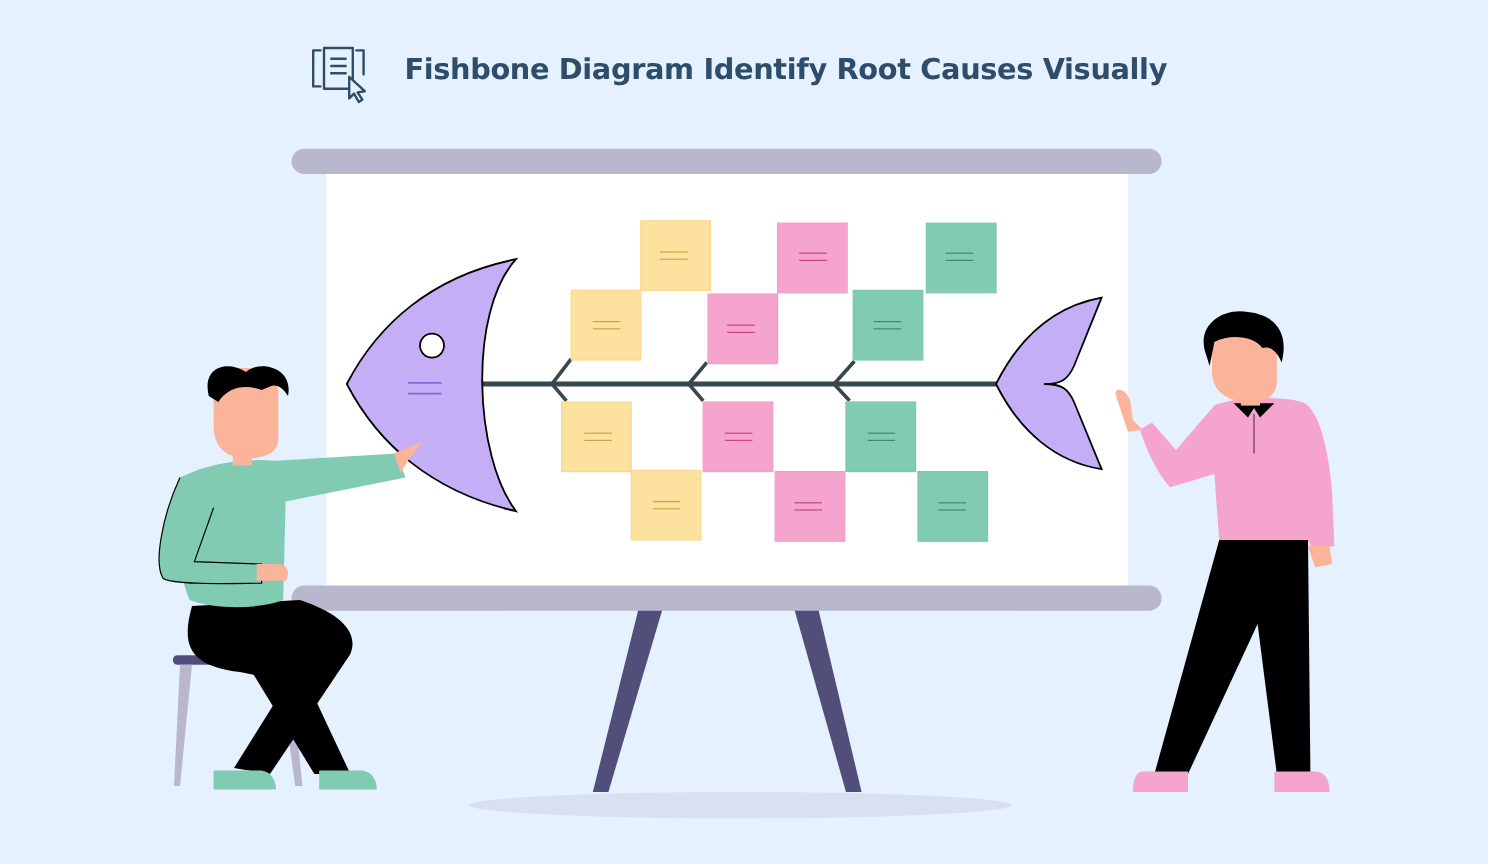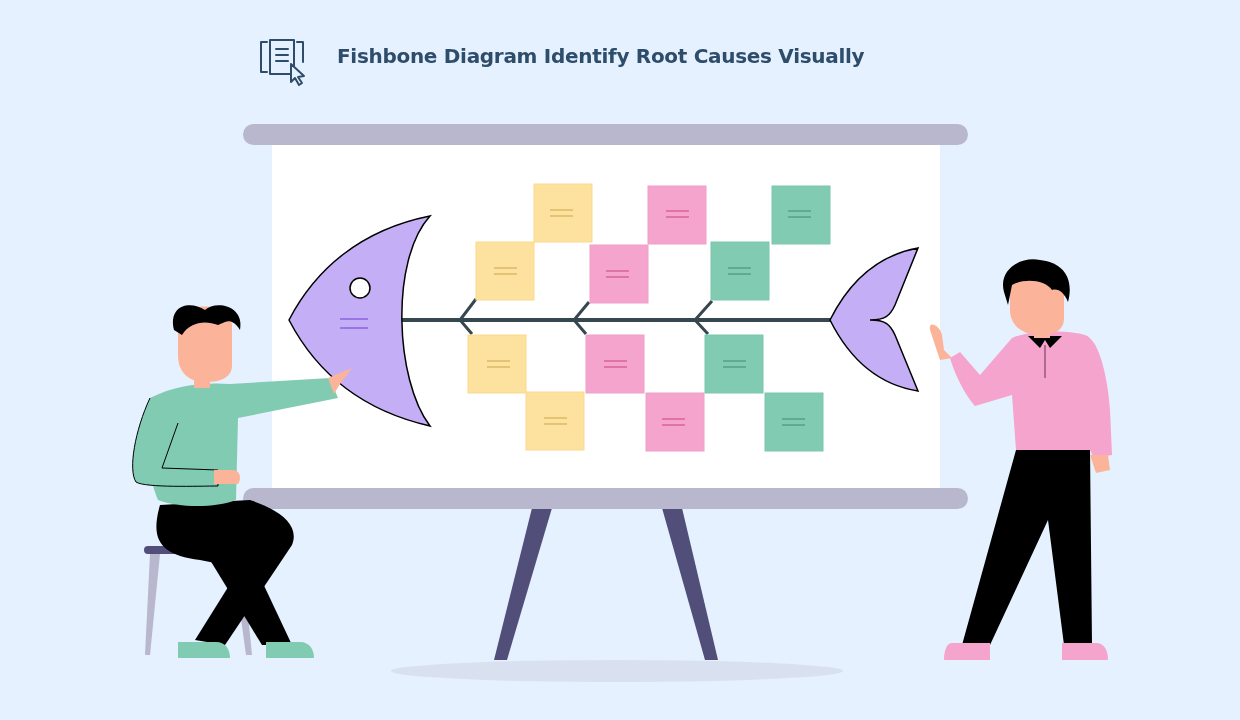--- a/index.html
+++ b/index.html
@@ -1,17 +1,17 @@
 <!DOCTYPE html>
 <html><head>
 <meta charset="utf-8">
 <style>
   html, body { margin:0; padding:0; }
   body { width:1240px; height:720px; background:#e5f1fe; overflow:hidden; position:relative; font-family:"DejaVu Sans", sans-serif; }
-  .title { position:absolute; left:337px; top:44px; font-family:"DejaVu Sans", sans-serif; font-weight:bold; font-size:20px; color:#2e4d6b; letter-spacing:-0.3px; white-space:nowrap; }
+  .title { position:absolute; left:337px; top:44px; font-family:"DejaVu Sans", sans-serif; font-weight:bold; font-size:24px; color:#2e4d6b; letter-spacing:-0.3px; white-space:nowrap; }
   svg.scene { position:absolute; left:0; top:0; }
 </style>
 </head>
 <body>
 
 <svg class="scene" width="1240" height="720" style="pointer-events:none;">
   <g fill="none" stroke="#2e4d6b" stroke-width="2" stroke-linejoin="round" stroke-linecap="round">
     <path d="M267 42 h-6 v30 h6"></path>
     <rect x="270" y="40" width="24" height="34"></rect>
     <path d="M297 42 h6 v20"></path>

